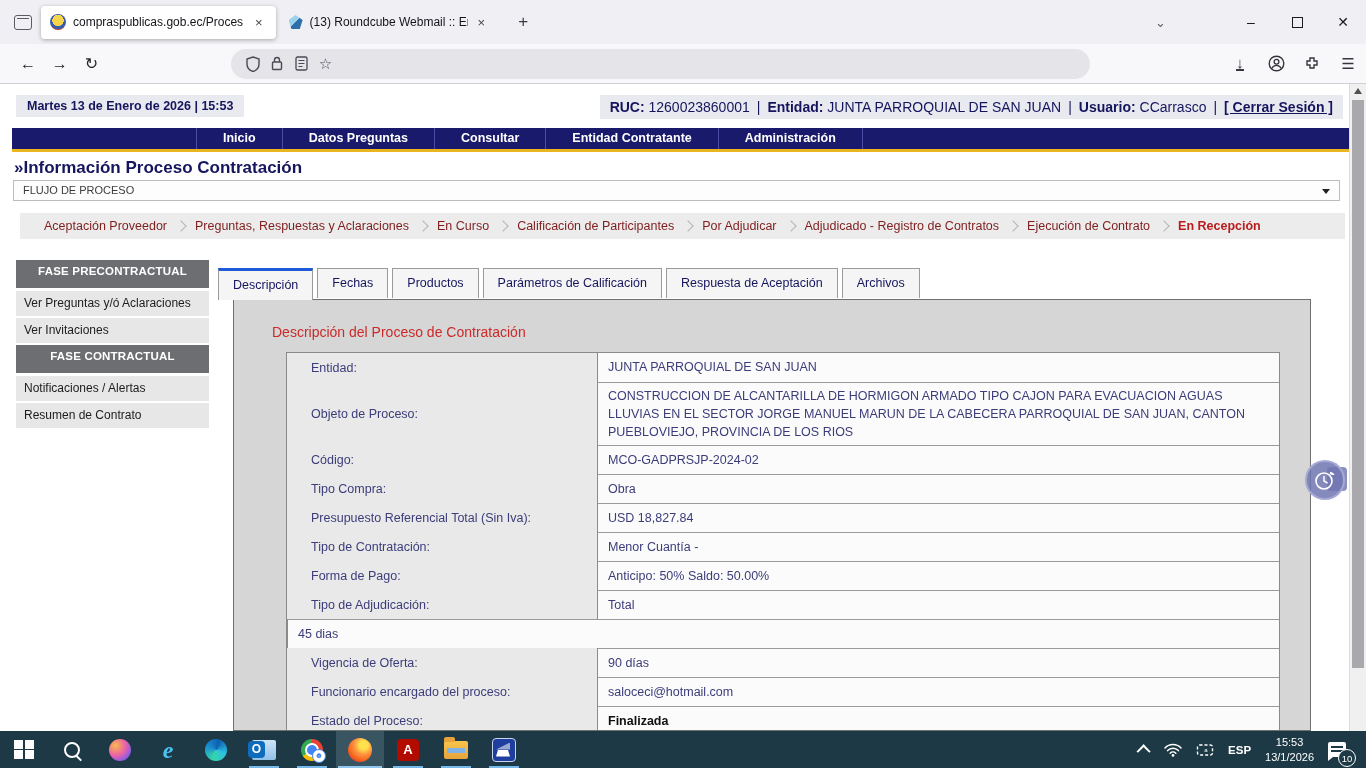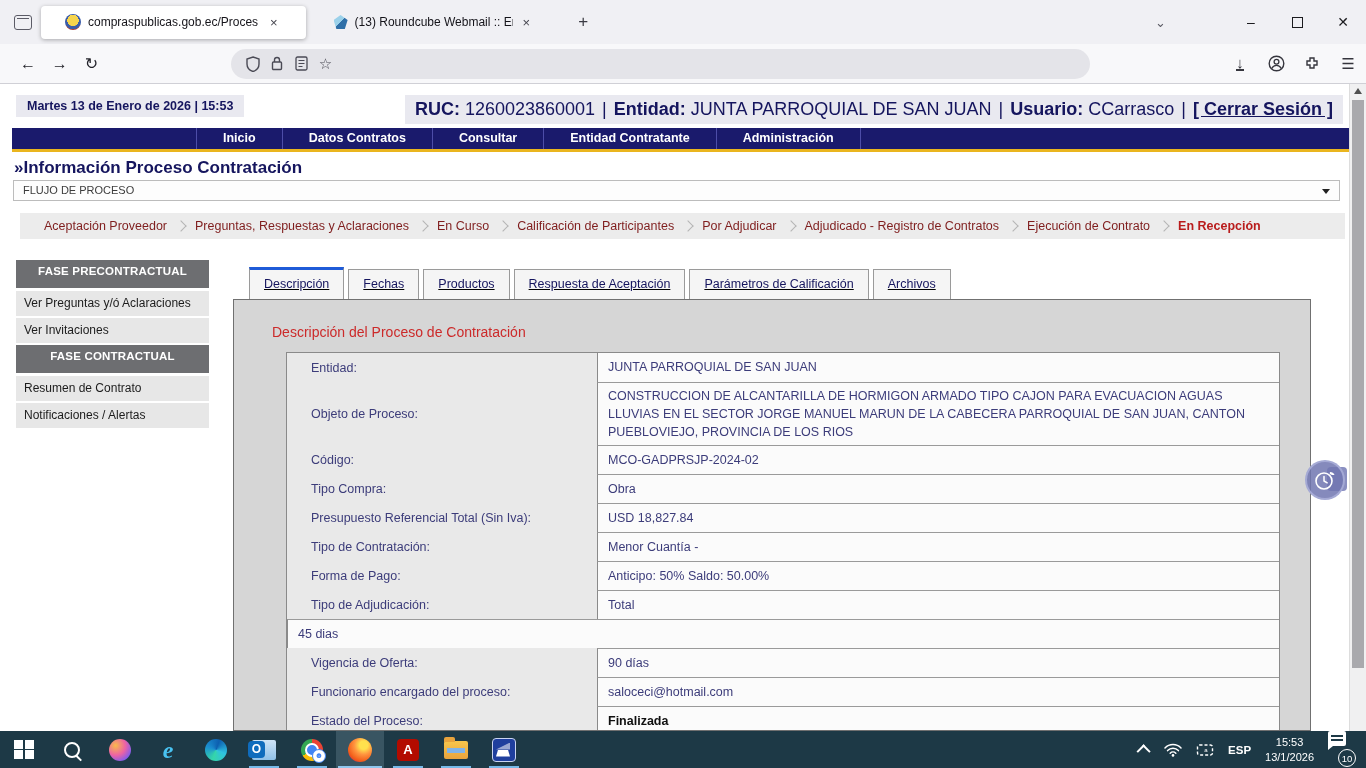--- a/index.html
+++ b/index.html
@@ -5,21 +5,21 @@
   html,body{margin:0;padding:0;background:#000;}
   .screen{position:relative;width:1366px;height:768px;overflow:hidden;background:#fff;
           font-family:"Liberation Sans",sans-serif;-webkit-font-smoothing:antialiased;}
   .abs{position:absolute;}
 
   
   .tabstrip{position:absolute;top:0;left:0;width:1366px;height:44px;background:#f0f0f4;display:flex;align-items:center;}
   .ffview{width:28px;height:28px;margin-left:9px;border-radius:4px;display:flex;align-items:center;justify-content:center;}
   .ffview-glyph{width:16px;height:13px;border:1.6px solid #5b5b66;border-radius:3px;position:relative;}
   .ffview-glyph::before{content:'';position:absolute;left:2px;right:2px;top:2px;height:1.6px;background:#5b5b66;}
-  .tab{height:33px;border-radius:4px;display:flex;align-items:center;padding:0 24px;margin-left:4px;box-sizing:border-box;}
+  .tab{height:33px;border-radius:4px;display:flex;align-items:center;padding:0 9px;margin-left:4px;box-sizing:border-box;}
   .tab.active{background:#fff;box-shadow:0 1px 4px rgba(0,0,0,.3);}
   .tab .t-title{font-size:12px;color:#15141a;white-space:nowrap;overflow:hidden;margin-left:7px;}
   .tab.active .t-title{width:172px;}
   .tab.inactive .t-title{width:158px;}
   .t-close{font-size:13px;color:#45454e;margin-left:6px;padding:1px 4px;border-radius:3px;}
   .fav1{width:16px;height:16px;border-radius:50%;background:radial-gradient(circle at 50% 40%,#f6d44c 0 45%,#3b5ca8 46% 70%,#b03a2e 71% 100%);flex:none;}
   .fav2{width:14px;height:14px;flex:none;background:linear-gradient(135deg,#9bd1ea 0 49%,#2f6fa8 50% 100%);clip-path:polygon(50% 0,100% 35%,80% 100%,20% 100%,0 35%);}
   .newtab{font-size:17px;color:#3a3a42;margin-left:12px;padding:2px 8px;}
   .win-ctrls{margin-left:auto;display:flex;align-items:center;height:100%;}
   .alltabs{font-size:13px;color:#5a5a64;padding:4px 10px;margin-right:52px;}
@@ -38,21 +38,21 @@
   .tb-ic{width:36px;height:28px;display:flex;align-items:center;justify-content:center;color:#35353d;font-size:15px;}
   .dl-glyph{border-bottom:2px solid #35353d;line-height:11px;padding-bottom:1px;}
 
   
   .viewport{position:absolute;top:84px;left:0;width:1349px;height:647px;background:#fff;overflow:hidden;}
   .vscroll{position:absolute;top:84px;right:0;width:17px;height:647px;background:#f0f0f1;border-left:1px solid #ddd;box-sizing:border-box;}
   .varrow{position:absolute;top:4px;left:4px;width:0;height:0;border-left:4px solid transparent;border-right:4px solid transparent;border-bottom:6px solid #505050;}
   .vthumb{position:absolute;top:16px;left:2px;width:12px;height:568px;background:#a9a9ad;}
 
   .datepill{left:16px;top:11px;background:#e9e9f0;color:#15155e;font-weight:bold;font-size:12.5px;padding:4px 11px;}
-  .infopill{right:6px;top:11px;background:#e9e9f0;color:#15155e;font-size:18px;padding:4px 10px;white-space:nowrap;}
+  .infopill{right:6px;top:11px;background:#e9e9f0;color:#15155e;font-size:14px;padding:4px 10px;white-space:nowrap;}
   .infopill b{font-weight:bold;}
   .sep{color:#15155e;margin:0 7px;}
   .logout{font-weight:bold;text-decoration:underline;cursor:pointer;}
 
   .mainnav{left:12px;top:44px;width:1342px;height:21px;background:#1a1a6c;border-bottom:3px solid #eab51e;display:flex;box-sizing:content-box;padding-left:184px;}
   .nav-item{color:#fff;font-weight:bold;font-size:12.5px;line-height:21px;padding:0 26px;border-right:1px solid #4d4da8;cursor:pointer;}
   .nav-item:first-child{border-left:1px solid #4d4da8;}
 
   .pagetitle{left:14px;top:74px;font-size:17px;font-weight:bold;color:#15155e;}
 
@@ -61,21 +61,21 @@
 
   .steps{left:20px;top:129px;width:1325px;height:26px;background:#ececec;display:flex;align-items:center;font-size:12.5px;padding-left:14px;box-sizing:border-box;}
   .step{color:#7f1d1d;padding:0 10px;white-space:nowrap;cursor:pointer;}
   .chev{width:7px;height:7px;border-top:1px solid #b5b5b5;border-right:1px solid #b5b5b5;transform:rotate(45deg);flex:none;}
   .step.current{color:#b91c1c;font-weight:bold;cursor:default;}
 
   .sidebar{left:16px;top:176px;width:193px;}
   .sb-header{background:#6d6e71;color:#fff;font-weight:bold;font-size:11.5px;text-align:center;height:28px;line-height:22px;margin-bottom:3px;letter-spacing:.2px;}
   .sb-item{background:#e7e7e7;font-size:12px;color:#1c1c1c;height:25px;line-height:25px;padding-left:8px;margin-bottom:2px;cursor:pointer;}
 
-  .panel-tabs{left:249px;top:184px;height:31px;display:flex;align-items:flex-end;text-decoration:underline;}
+  .panel-tabs{left:218px;top:184px;height:31px;display:flex;align-items:flex-start;}
   .ptab{background:#f5f5f5;border:1px solid #9a9a9a;border-bottom:none;color:#15155e;font-size:12.5px;height:30px;line-height:29px;padding:0 14px;margin-right:4px;box-sizing:border-box;cursor:pointer;white-space:nowrap;}
   .ptab.active{border-top:3px solid #1f5bd8;height:32px;line-height:28px;position:relative;z-index:2;}
 
   .panel{left:233px;top:215px;width:1078px;height:432px;background:#d6d6d6;border:1px solid #707070;box-sizing:border-box;overflow:hidden;padding-left:36px;}
   .desc-heading{position:absolute;left:38px;top:24px;color:#cc2a2a;font-size:14px;}
   .desc-table{position:absolute;left:52px;top:52px;width:994px;border:1px solid #8a8a8a;box-sizing:border-box;}
   .drow{display:flex;align-items:stretch;}
   .dlabel{width:310px;flex:none;background:#e9e9e9;color:#3c3c7a;font-size:12.5px;padding:0 10px 0 24px;display:flex;align-items:center;min-height:29px;box-sizing:border-box;}
   .dvalue{flex:1;background:#fbfbfb;border-left:1px solid #8a8a8a;color:#3c3c7a;font-size:12.5px;padding:4px 10px;display:flex;align-items:center;min-height:29px;box-sizing:border-box;line-height:1.45;}
   .drow + .drow .dvalue{border-top:1px solid #9a9a9a;}
@@ -109,21 +109,21 @@
   .ic-folder::before{content:'';position:absolute;left:0;top:-4px;width:11px;height:5px;background:#e8a33d;border-radius:2px 2px 0 0;}
   .ic-folder::after{content:'';position:absolute;left:3px;top:7px;right:3px;height:5px;background:#7fb3e8;}
   .ic-scan{width:22px;height:22px;background:#1f3f9e;border:1px solid #c9d4f0;border-radius:4px;position:relative;}
   .ic-scan::before{content:'';position:absolute;left:3px;bottom:4px;width:14px;height:7px;background:#fff;clip-path:polygon(15% 0,85% 0,100% 100%,0 100%);}
   .ic-scan::after{content:'';position:absolute;left:3px;top:4px;width:14px;height:7px;background:rgba(255,255,255,.55);clip-path:polygon(0 100%,100% 0,100% 100%);}
   .tray{margin-left:auto;display:flex;align-items:center;padding-right:8px;}
   .tray-item{color:#fff;display:flex;align-items:center;justify-content:center;padding:0 7px;height:100%;cursor:pointer;}
   .tray-chevron{width:8px;height:8px;border-left:2px solid #fff;border-top:2px solid #fff;transform:rotate(45deg) translateY(2px);}
   .tray-lang{font-size:11.5px;font-weight:bold;}
   .tray-clock{font-size:11px;line-height:1.3;text-align:center;color:#fff;}
-  .notif-wrap{position:relative;padding:0 12px 0 7px;display:flex;align-items:flex-start;height:100%;cursor:pointer;}
+  .notif-wrap{position:relative;padding:0 12px 0 7px;display:flex;align-items:center;height:100%;cursor:pointer;}
   .notif-glyph{width:18px;height:15px;background:#fff;border-radius:2px 2px 2px 0;position:relative;}
   .notif-glyph::before{content:'';position:absolute;left:3px;top:4px;right:3px;height:1.8px;background:#1d3946;box-shadow:0 4px 0 #1d3946;}
   .notif-glyph::after{content:'';position:absolute;left:0;bottom:-4px;border-top:4px solid #fff;border-right:5px solid transparent;}
   .badge{position:absolute;right:2px;bottom:1px;width:16px;height:16px;border-radius:50%;background:#1d3946;border:1px solid #fff;color:#fff;font-size:9.5px;display:flex;align-items:center;justify-content:center;}
   svg{display:block;}
 </style>
 </head>
 <body>
 
 <div class="screen">
@@ -203,21 +203,21 @@
 
     <div class="abs infopill">
       <b>RUC:</b>
       <span>1260023860001</span><span class="sep">|</span><b>Entidad:</b>
       <span>JUNTA PARROQUIAL DE SAN JUAN</span><span class="sep">|</span><b>Usuario:</b>
       <span>CCarrasco</span><span class="sep">|</span><span class="logout">[ Cerrar Sesión ]</span>
     </div>
 
     <div class="abs mainnav">
       <span class="nav-item">Inicio</span>
-      <span class="nav-item">Datos Contratos</span>
+      <span class="nav-item">Datos Preguntas</span>
       <span class="nav-item">Consultar</span>
       <span class="nav-item">Entidad Contratante</span>
       <span class="nav-item">Administración</span>
     </div>
 
     <div class="abs pagetitle">»Información Proceso Contratación</div>
 
     <div class="abs flowselect">
       <span>FLUJO DE PROCESO</span>
       <span class="flowcaret"></span>
@@ -239,30 +239,30 @@
       <span class="step">Ejecución de Contrato</span>
         <span class="chev"></span>
       <span class="step current">En Recepción</span>
     </div>
 
     <div class="abs sidebar">
       <div class="sb-header">FASE PRECONTRACTUAL</div>
       <div class="sb-item">Ver Preguntas y/ó Aclaraciones</div>
       <div class="sb-item">Ver Invitaciones</div>
       <div class="sb-header">FASE CONTRACTUAL</div>
+      <div class="sb-item">Notificaciones / Alertas</div>
       <div class="sb-item">Resumen de Contrato</div>
-      <div class="sb-item">Notificaciones / Alertas</div>
     </div>
 
     <div class="abs panel-tabs">
       <div class="ptab active">Descripción</div>
       <div class="ptab">Fechas</div>
       <div class="ptab">Productos</div>
+      <div class="ptab">Parámetros de Calificación</div>
       <div class="ptab">Respuesta de Aceptación</div>
-      <div class="ptab">Parámetros de Calificación</div>
       <div class="ptab">Archivos</div>
     </div>
 
     <div class="abs panel">
       <div class="desc-heading">Descripción del Proceso de Contratación</div>
       <div class="desc-table">
         <div class="drow">
             <div class="dlabel">Entidad:</div>
             <div class="dvalue">JUNTA PARROQUIAL DE SAN JUAN</div>
           </div>

